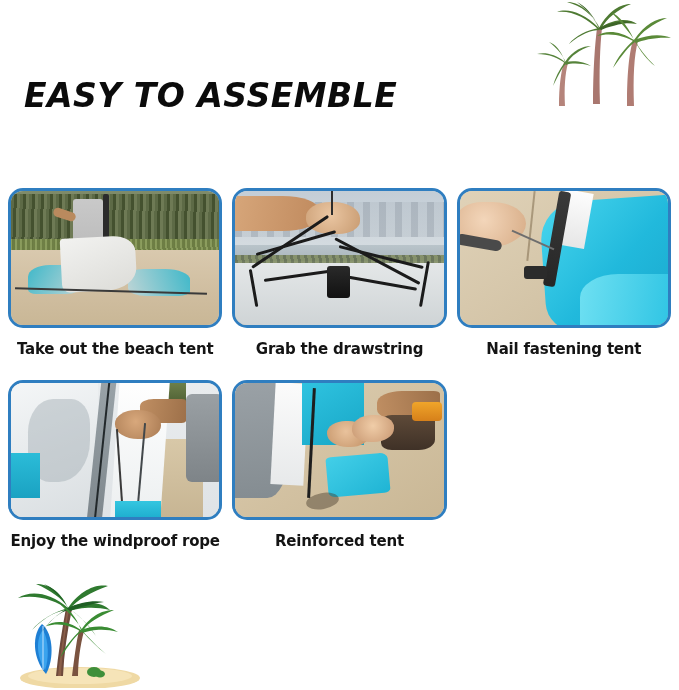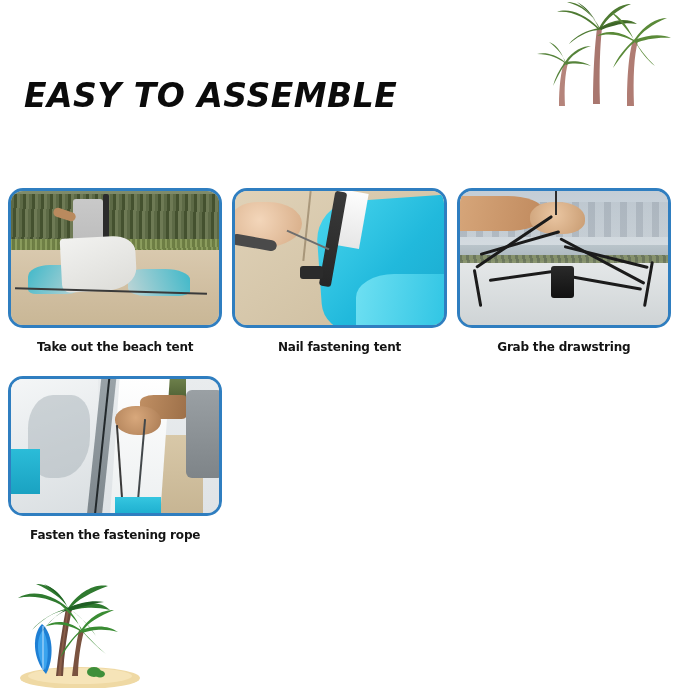--- a/index.html
+++ b/index.html
@@ -83,21 +83,21 @@
 
   .photo-inner {
     position: absolute;
     inset: 0;
     overflow: hidden;
   }
 
   .step-caption {
     margin-top: 12px;
     text-align: center;
-    font-size: 12px;
+    font-size: 15px;
     font-weight: bold;
     color: #141414;
     font-family: "DejaVu Sans", sans-serif;
     letter-spacing: -0.2px;
   }
 
   
   .sky      { position: absolute; left: 0; right: 0; top: 0; }
   .sand     { position: absolute; left: 0; right: 0; bottom: 0; }
   .blurband { position: absolute; left: 0; right: 0; }
@@ -324,38 +324,20 @@
         <div class="p1-guy"></div>
       </div>
     </div>
     <div class="step-caption">Take out the beach tent</div>
   </div>
 
 
   <div class="step-cell">
     <div class="photo-frame">
       <div class="photo-inner">
-        <div class="p4-sand"></div>
-        <div class="p4-crack"></div>
-        <div class="p4-cyan"></div>
-        <div class="p4-cyan2"></div>
-        <div class="p4-white"></div>
-        <div class="p4-seam"></div>
-        <div class="p4-hand"></div>
-        <div class="p4-strap"></div>
-        <div class="p4-cord"></div>
-        <div class="p4-peg"></div>
-      </div>
-    </div>
-    <div class="step-caption">Nail fastening tent</div>
-  </div>
-
-  <div class="step-cell">
-    <div class="photo-frame">
-      <div class="photo-inner">
         <div class="sky p3-sky"></div>
         <div class="blurband p3-city"></div>
         <div class="blurband p3-water"></div>
         <div class="blurband p3-veg"></div>
         <div class="sand p3-sand"></div>
         <div class="p3-canvas"></div>
         <div class="p3-arm"></div>
         <div class="p3-hand"></div>
         <div class="p3-str"></div>
         <div class="p3-rib" style="left:8%;  top:56%; width:44%; transform: rotate(-34deg);"></div>
@@ -368,40 +350,77 @@
         <div class="p3-leg" style="left:90%; top:52%; height:34%; transform: rotate(10deg);"></div>
         <div class="p3-hub"></div>
       </div>
     </div>
     <div class="step-caption">Grab the drawstring</div>
   </div>
 
   <div class="step-cell">
     <div class="photo-frame">
       <div class="photo-inner">
+        <div class="p4-sand"></div>
+        <div class="p4-crack"></div>
+        <div class="p4-cyan"></div>
+        <div class="p4-cyan2"></div>
+        <div class="p4-white"></div>
+        <div class="p4-seam"></div>
+        <div class="p4-hand"></div>
+        <div class="p4-strap"></div>
+        <div class="p4-cord"></div>
+        <div class="p4-peg"></div>
+      </div>
+    </div>
+    <div class="step-caption">Nail fastening tent</div>
+  </div>
+
+  <div class="step-cell">
+    <div class="photo-frame">
+      <div class="photo-inner">
         <div class="p5-bg"></div>
         <div class="p5-greenT"></div>
         <div class="p5-sandR"></div>
         <div class="p5-panelL"></div>
         <div class="p5-shade"></div>
         <div class="p5-panelR"></div>
         <div class="p5-rib"></div>
         <div class="p5-ribd"></div>
         <div class="p5-short"></div>
         <div class="p5-arm"></div>
         <div class="p5-hand"></div>
         <div class="p5-rope"></div>
         <div class="p5-rope2"></div>
         <div class="p5-cyanC"></div>
         <div class="p5-cyanB"></div>
       </div>
     </div>
-    <div class="step-caption">Fasten the fastening rope</div>
+    <div class="step-caption">Enjoy the windproof rope</div>
   </div>
 
+  <div class="step-cell">
+    <div class="photo-frame">
+      <div class="photo-inner">
+        <div class="p6-sand"></div>
+        <div class="p6-grayL"></div>
+        <div class="p6-whiteL"></div>
+        <div class="p6-cyanT"></div>
+        <div class="p6-arm"></div>
+        <div class="p6-dark"></div>
+        <div class="p6-orng"></div>
+        <div class="p6-pocket"></div>
+        <div class="p6-hand1"></div>
+        <div class="p6-hand2"></div>
+        <div class="p6-shadow"></div>
+        <div class="p6-pole"></div>
+      </div>
+    </div>
+    <div class="step-caption">Reinforced tent</div>
+  </div>
 
 </div>
 
 <svg class="footer-art" viewBox="0 0 160 104">
 
   <ellipse cx="72" cy="94" rx="60" ry="11" fill="#efd9a4"></ellipse>
   <ellipse cx="72" cy="92" rx="52" ry="8" fill="#f6e4b8"></ellipse>
 
   <path d="M38 90 C24 74 24 50 34 40 C46 50 46 76 38 90 Z" fill="#1e7fd4"></path>
   <path d="M37 86 C28 72 28 54 35 46 C41 56 41 76 37 86 Z" fill="#3aa3ee"></path>

